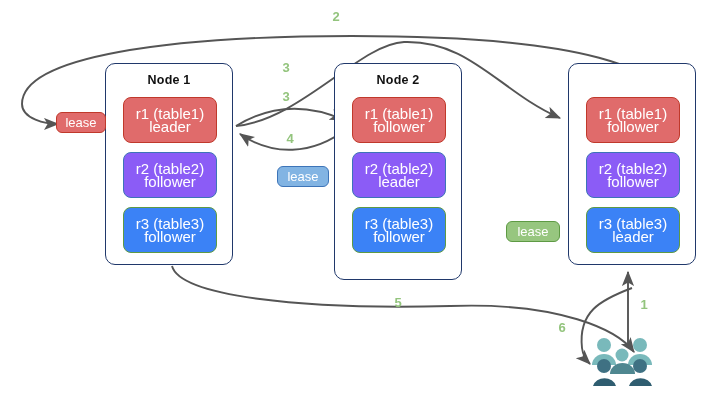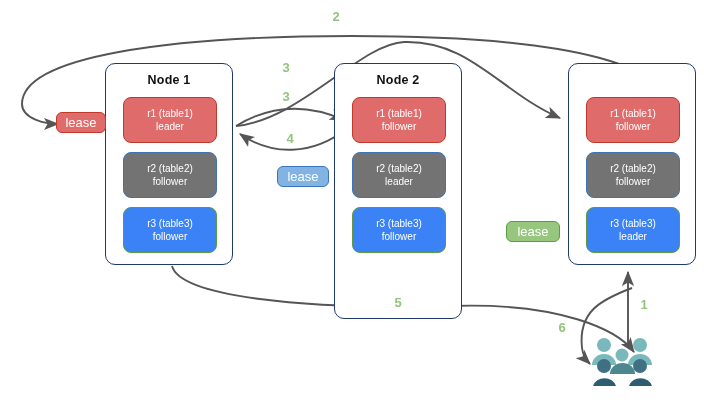--- a/index.html
+++ b/index.html
@@ -8,24 +8,24 @@
   #stage{position:absolute;left:0;top:0;width:704px;height:405px;}
   svg#wires{position:absolute;left:0;top:0;width:704px;height:405px;}
 
   .node-box{position:absolute;border:1.6px solid #20386b;border-radius:10px;
             background:#ffffff;box-sizing:border-box;}
   .node-title{position:absolute;left:0;right:0;top:9px;text-align:center;
               font-size:12.5px;font-weight:bold;color:#111111;letter-spacing:.2px;}
   .replica{position:absolute;left:17px;width:94px;height:46px;border-radius:8px;
            box-sizing:border-box;display:flex;flex-direction:column;
            align-items:center;justify-content:center;color:#ffffff;
-           font-size:10px;line-height:13px;text-align:center;}
+           font-size:15px;line-height:13px;text-align:center;}
   .replica .l1,.replica .l2{display:block;}
   .r-red{background:#e06b6b;border:1.6px solid #c0392b;}
-  .r-blue{background:#737373;border:1.6px solid #3d74b8;}
+  .r-blue{background:#8b5cf6;border:1.6px solid #3d74b8;}
   .r-green{background:#3b82f6;border:1.6px solid #5e9a44;}
 
   .lease{position:absolute;border-radius:6px;box-sizing:border-box;
          display:flex;align-items:center;justify-content:center;
          color:#ffffff;font-size:13px;height:21px;}
   .lease.red{background:#e06b6b;border:1.6px solid #c0392b;}
   .lease.blue{background:#82b4e3;border:1.6px solid #3d74b8;}
   .lease.green{background:#97c67f;border:1.6px solid #5e9a44;}
 
   .step{position:absolute;color:#93c47d;font-size:13px;font-weight:bold;
@@ -69,21 +69,21 @@
     <div class="replica r-blue" style="top:88px;">
       <span class="l1">r2 (table2)</span>
       <span class="l2">follower</span>
     </div>
     <div class="replica r-green" style="top:143px;">
       <span class="l1">r3 (table3)</span>
       <span class="l2">follower</span>
     </div>
   </div>
 
-  <div class="node-box" style="left:334px;top:63px;width:128px;height:256px;">
+  <div class="node-box" style="left:334px;top:63px;width:128px;height:217px;">
     <div class="node-title">Node 2</div>
     <div class="replica r-red" style="top:33px;">
       <span class="l1">r1 (table1)</span>
       <span class="l2">follower</span>
     </div>
     <div class="replica r-blue" style="top:88px;">
       <span class="l1">r2 (table2)</span>
       <span class="l2">leader</span>
     </div>
     <div class="replica r-green" style="top:143px;">

